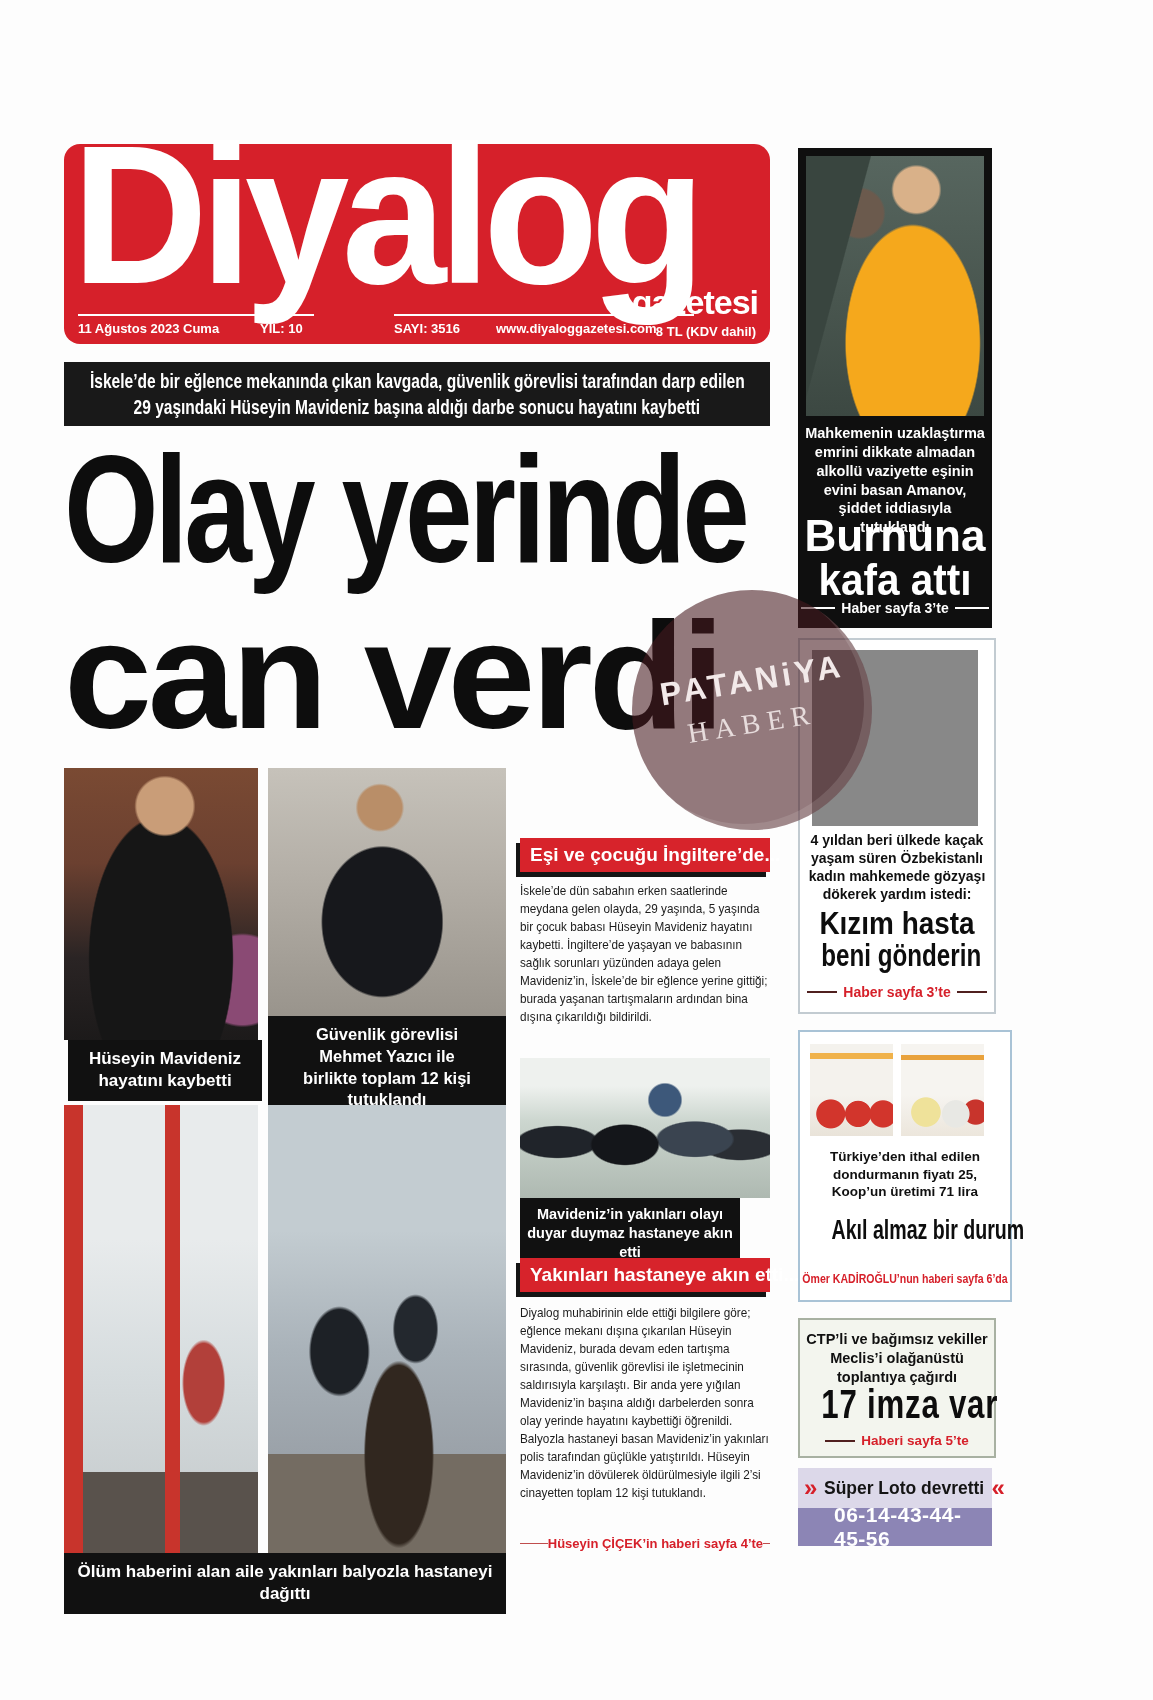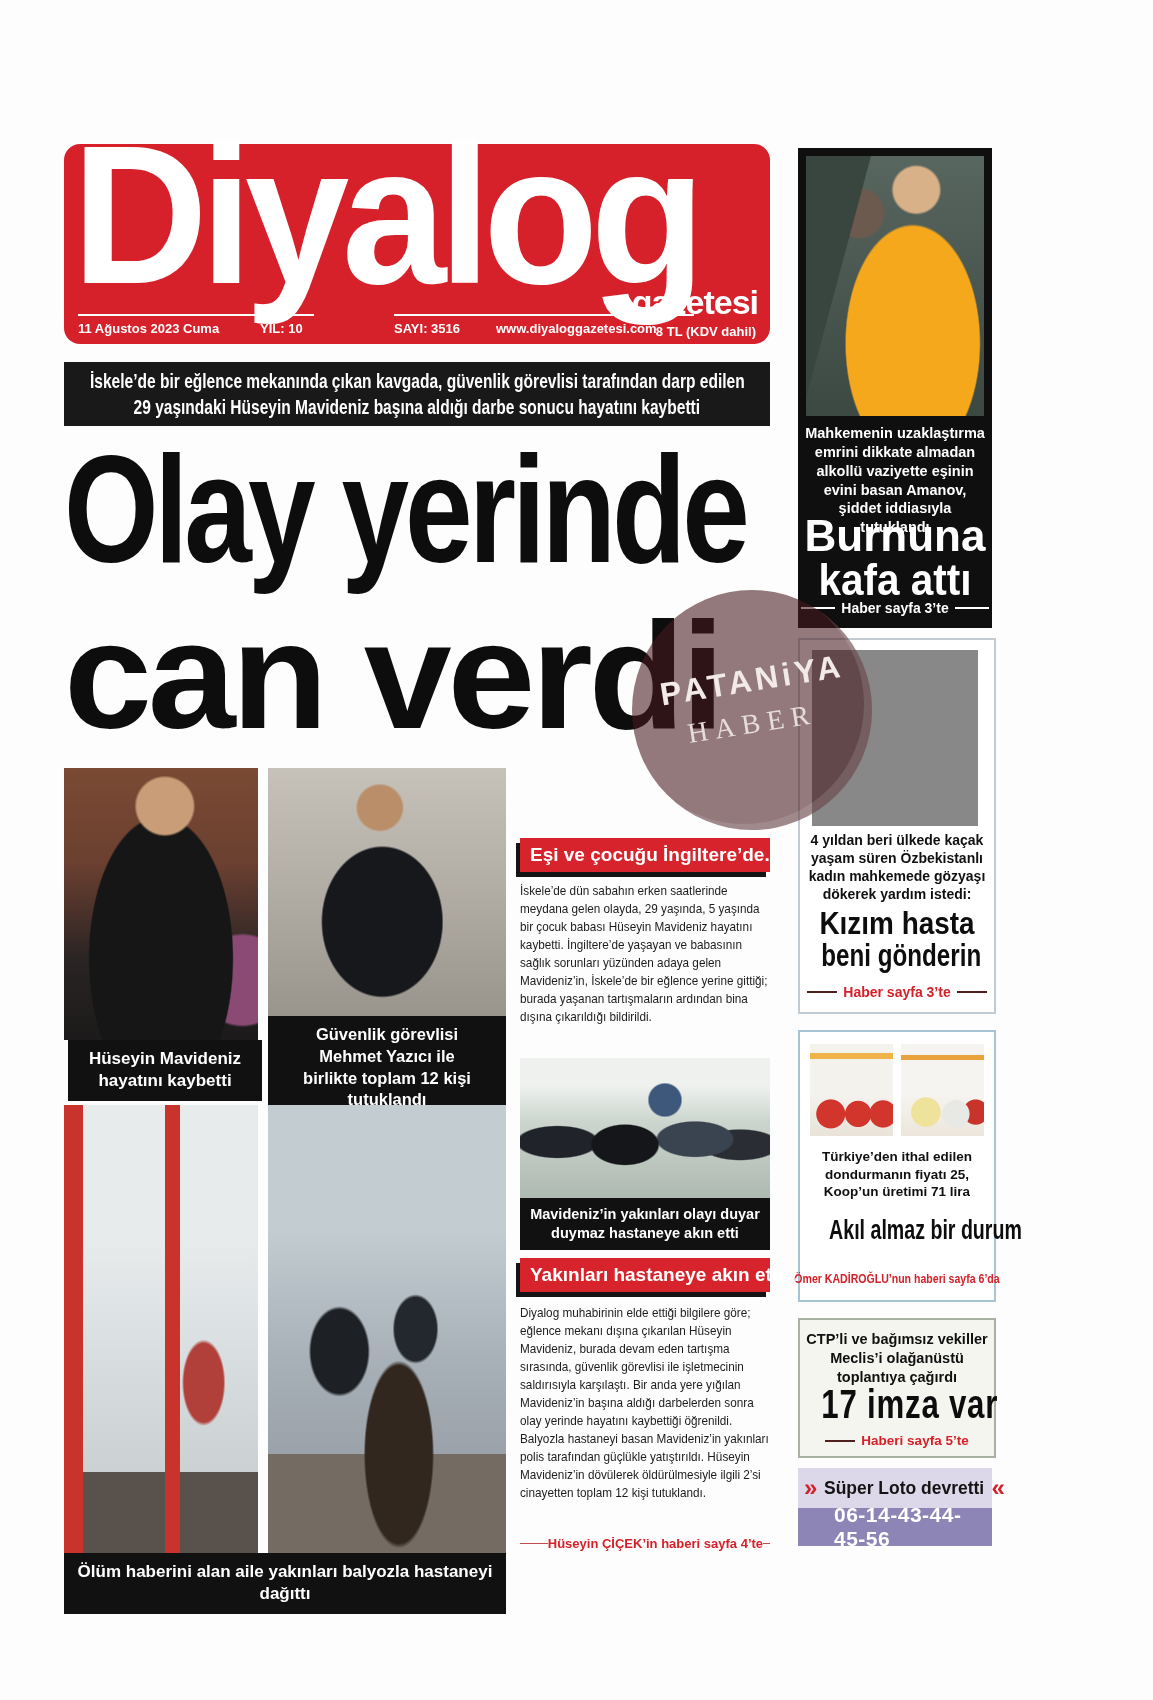--- a/index.html
+++ b/index.html
@@ -53,21 +53,21 @@
 
   .p-kizim{left:798px;top:638px;width:194px;height:372px;background:#fff;border:2px solid #c2cbd1;}
   .p-kizim .lede{position:absolute;left:5px;right:5px;top:192px;font-weight:700;font-size:14px;
                  line-height:1.28;text-align:center;color:#101010;}
   .p-kizim .h1,.p-kizim .h2{position:absolute;left:0;right:0;text-align:center;font-weight:800;
                  font-size:31px;line-height:1;color:#0d0d0d;white-space:nowrap;}
   .p-kizim .h1{top:268px;transform:scaleX(0.9);transform-origin:center;}
   .p-kizim .h2{top:300px;transform:scaleX(0.78);transform-origin:center;}
   .p-kizim .ref{position:absolute;left:0;right:0;bottom:12px;}
 
-  .p-dondurma{left:798px;top:1030px;width:194px;height:268px;background:#fff;border:2px solid #a9c3d6;}
+  .p-dondurma{left:798px;top:1030px;width:194px;height:268px;background:#fff;border:2px solid #a9c3d6;padding-left:16px;}
   .p-dondurma .lede{position:absolute;left:6px;right:6px;top:116px;font-weight:700;font-size:13.5px;
                  line-height:1.3;text-align:center;color:#101010;}
   .p-dondurma .h1{position:absolute;left:0;right:0;top:182px;text-align:center;font-weight:800;
                  font-size:28px;color:#0d0d0d;white-space:nowrap;transform:scaleX(0.70);transform-origin:center;}
   .p-dondurma .ref{position:absolute;left:0;right:0;bottom:14px;white-space:nowrap;
                  transform:scaleX(0.88);transform-origin:center;font-size:12px;}
 
   .p-imza{left:798px;top:1318px;width:194px;height:136px;background:#f3f5ee;border:2px solid #a8b1a2;}
   .p-imza .lede{position:absolute;left:6px;right:6px;top:10px;font-weight:700;font-size:14.5px;
                 line-height:1.3;text-align:center;color:#101010;}
@@ -146,21 +146,21 @@
       radial-gradient(circle at 30% 74%, #efe29a 0 16%, transparent 17%),
       radial-gradient(circle at 66% 76%, #e8e8e4 0 15%, transparent 16%),
       radial-gradient(circle at 90% 74%, #c8342c 0 12%, transparent 13%),
       linear-gradient(180deg, transparent 0 12%, #e9a23c 12% 17%, transparent 17%),
       linear-gradient(180deg,#f6f4f0 0 55%,#ece6dc 100%);}
 
   
   .cap{background:#111;color:#fff;font-weight:700;text-align:center;line-height:1.32;}
   .cap1{left:68px;top:1040px;width:186px;font-size:17px;padding:8px 4px;}
   .cap2{left:268px;top:1016px;width:238px;font-size:16.5px;padding:8px 22px;box-sizing:border-box;}
-  .cap3{left:520px;top:1198px;width:250px;font-size:14.5px;padding:7px 4px;box-sizing:border-box;}
+  .cap3{left:520px;top:1198px;width:220px;font-size:14.5px;padding:7px 4px;box-sizing:border-box;}
   .cap4{left:64px;top:1553px;width:442px;font-size:17px;padding:8px 0;}
 
   
   .redbar{width:250px;height:34px;background:#d7232b;box-shadow:-4px 5px 0 #141414;
           color:#fff;font-weight:700;font-size:19px;line-height:34px;padding-left:10px;
           box-sizing:border-box;white-space:nowrap;}
   .rb1{left:520px;top:838px;}
   .rb2{left:520px;top:1258px;}
   .body-text{width:288px;font-size:13.5px;line-height:18px;color:#1c1c1c;text-align:left;
           transform:scaleX(0.87);transform-origin:left top;}

